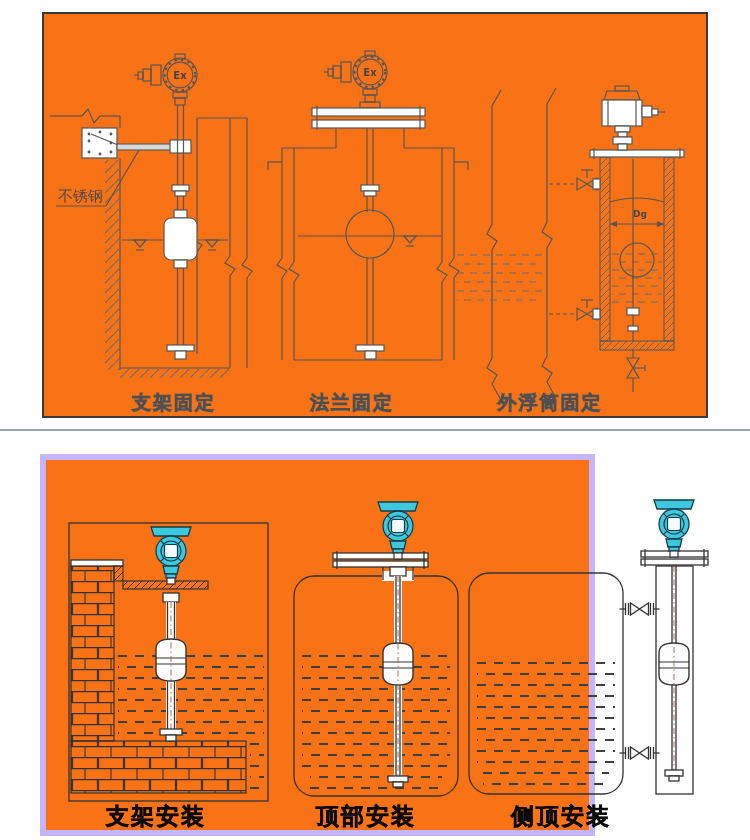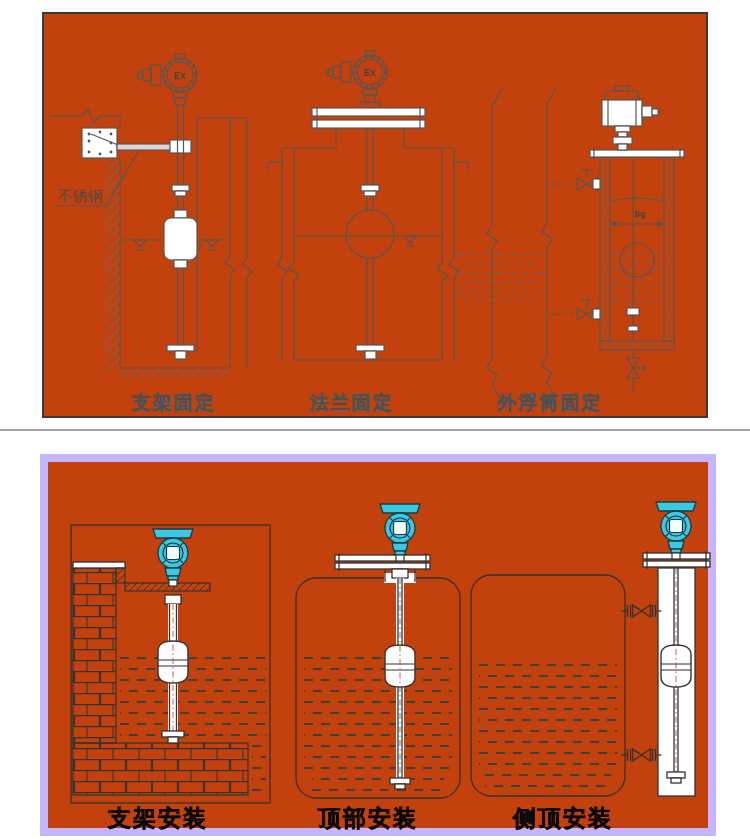--- a/index.html
+++ b/index.html
@@ -1,20 +1,20 @@
 <!DOCTYPE html>
 <html><head>
 <meta charset="utf-8">
 <style>
   html,body{margin:0;padding:0;background:#fff;}
   .stage{position:relative;width:750px;height:840px;background:#fff;overflow:hidden;
          font-family:"DejaVu Sans",sans-serif;}
-  .panel{position:absolute;box-sizing:border-box;background:#c2410c;font-family:Liberation Mono, monospace;}
+  .panel{position:absolute;box-sizing:border-box;background:#f97316;}
   .panel-top{left:42px;top:12px;width:666px;height:406px;border:2px solid #3a3a3a;}
-  .panel-bottom{left:40px;top:454px;width:676px;height:382px;border:8px solid #c4b5fd;}
+  .panel-bottom{left:40px;top:454px;width:555px;height:382px;border:6px solid #c4b5fd;}
   .separator{position:absolute;left:0;top:429px;width:750px;height:2px;}
   svg{display:block;}
   
   .ln{stroke:#565656;stroke-width:1.2;fill:none;}
   .wf{fill:#ffffff;stroke:#565656;stroke-width:1.2;}
   .bolt{fill:#555;stroke:none;}
   .dashT{stroke:#6a6a6a;stroke-width:1;stroke-dasharray:7 6;fill:none;}
   .dT2{stroke-dashoffset:6;}
   
   .lnb{stroke:#333;stroke-width:1.3;fill:none;}

